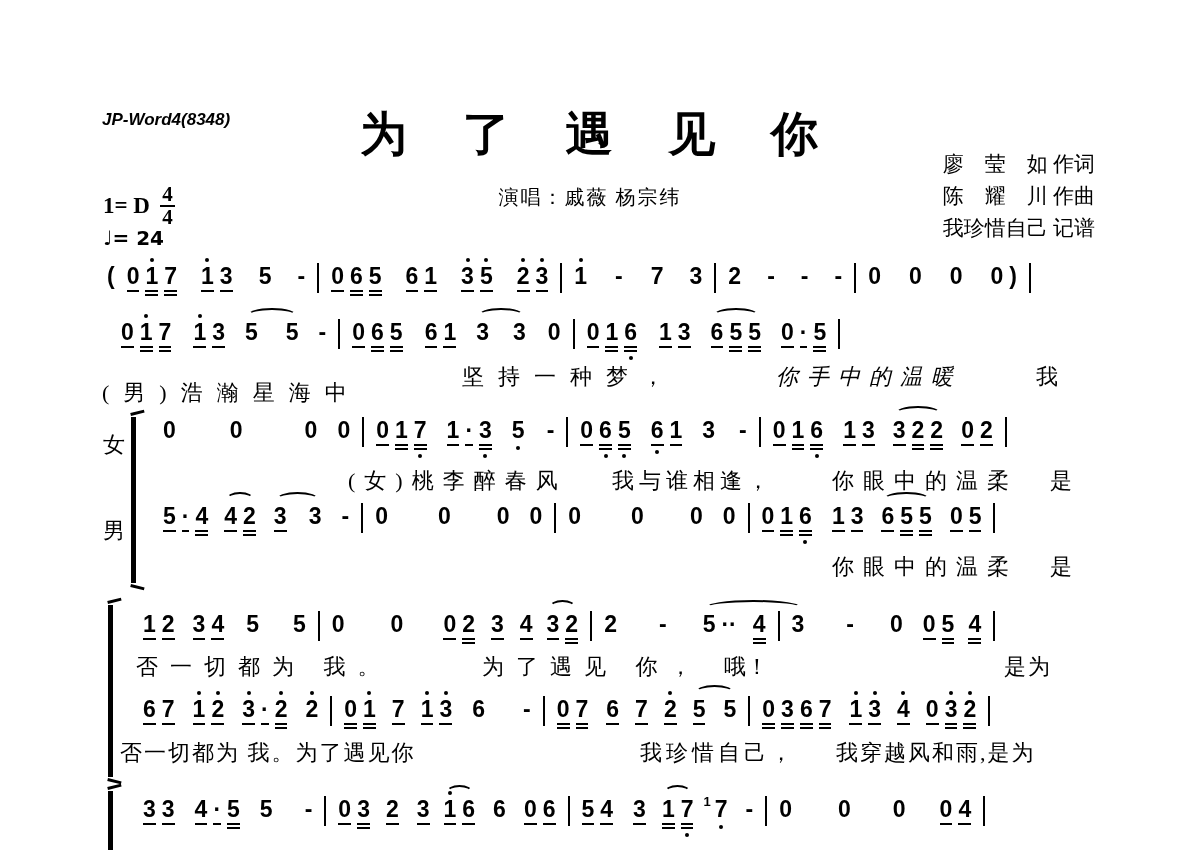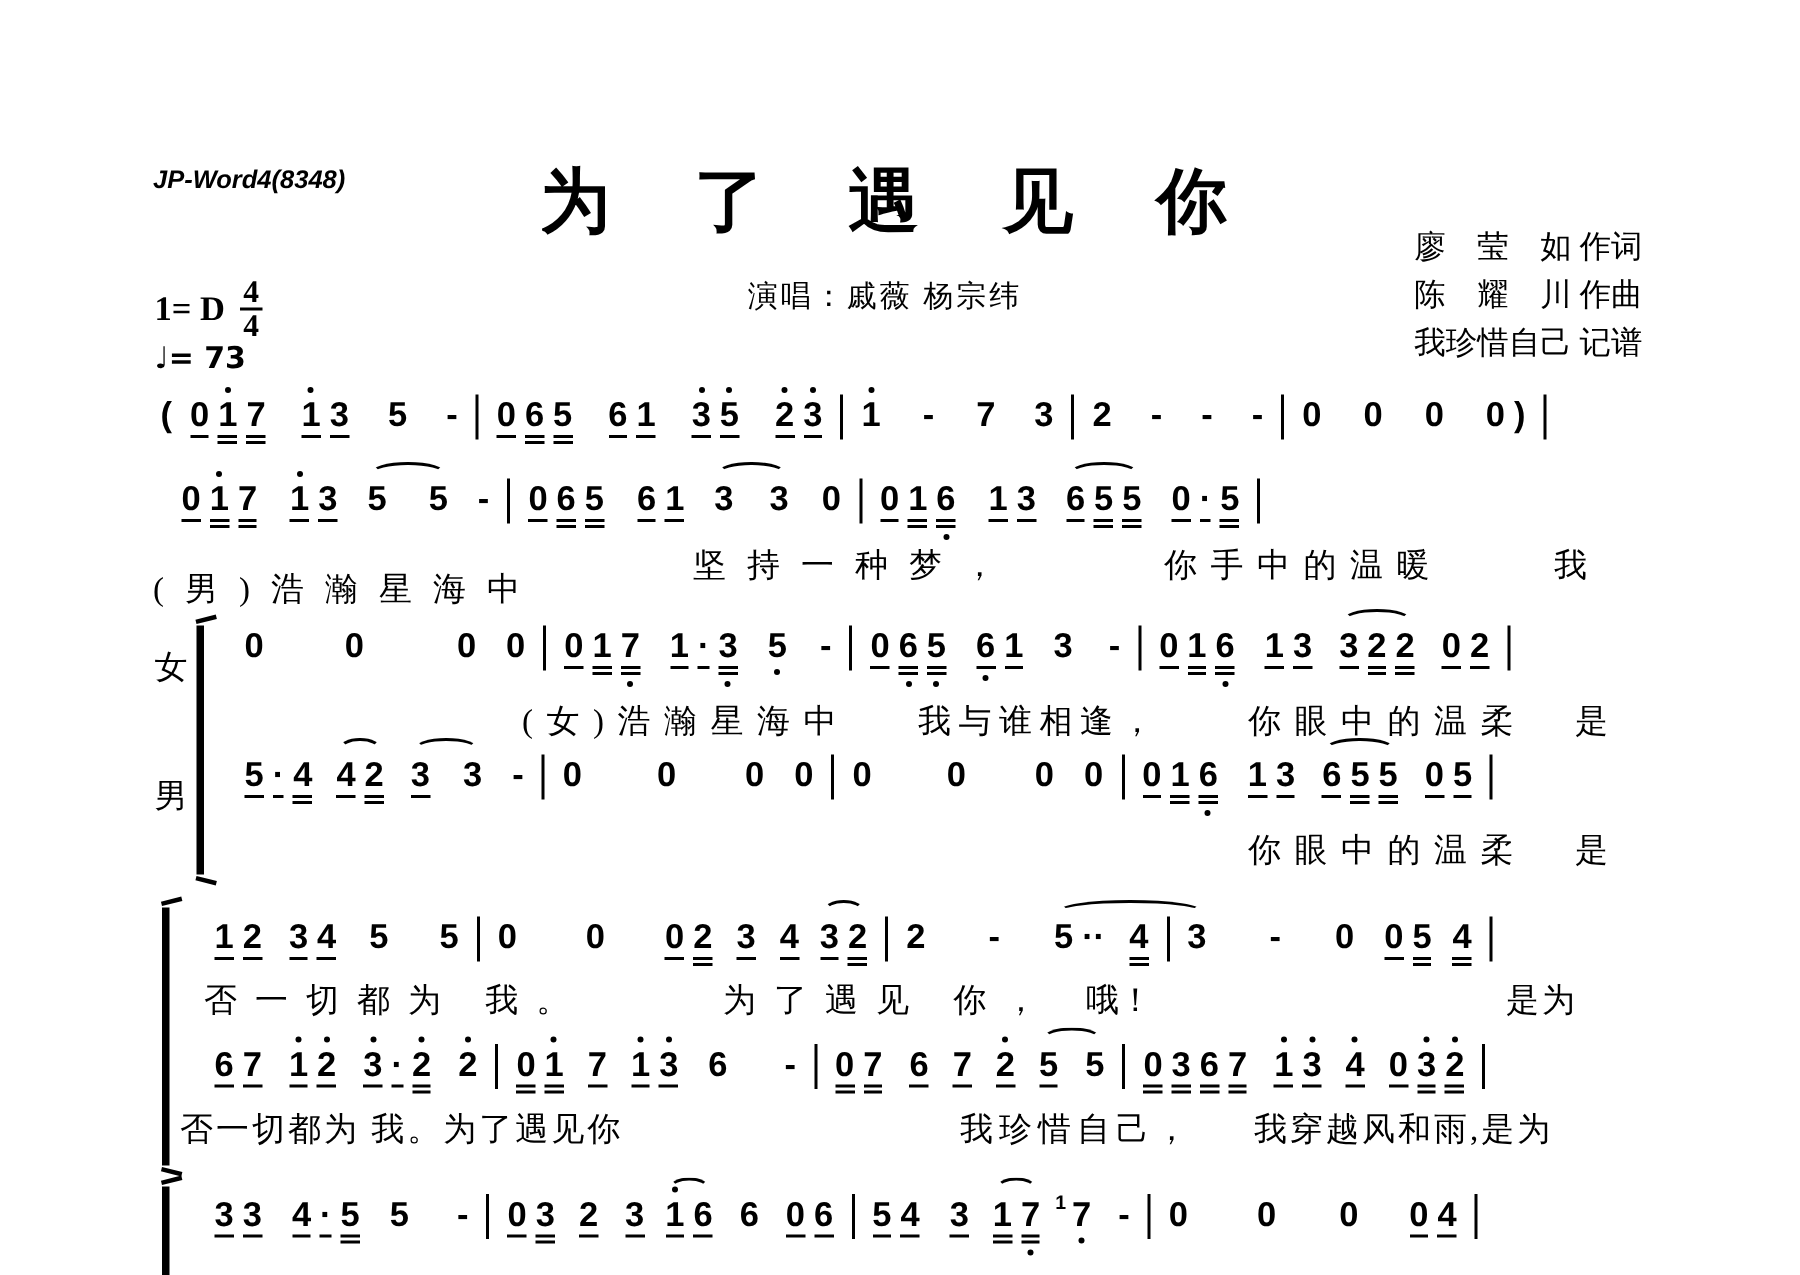--- a/index.html
+++ b/index.html
@@ -55,21 +55,21 @@
 我珍惜自己 记谱</div>
 
 <div class="keyrow">
   <span>1= D</span>
   <span class="frac">
     <span>4</span>
     <span class="fbar"></span>
     <span>4</span>
   </span>
 </div>
-<div class="temporow">♩= 73</div>
+<div class="temporow">♩= 24</div>
 
 <div id="score">
     <div class="system" style="top: 256px;">
       <div class="notes" style="padding-left: 4px;">
         <span class="nt">
           <span class="hd"></span>
           <span class="dg">(</span>
           <span class="bm"></span>
         </span>
         <span class="gap" style="width: 6px;"></span>
@@ -497,21 +497,21 @@
           <span class="dg">5</span>
           <span class="bm">
             <span class="ln"></span>
             <span class="ln"></span>
           </span>
         </span>
         <span class="bar"></span>
       </div>
       <span class="lyr" style="left: 2px; top: 50px; letter-spacing: 14px; margin-top: 16px;">(男)浩瀚星海中</span>
       <span class="lyr" style="left: 362px; top: 50px; letter-spacing: 14px;">坚持一种梦，</span>
-      <span class="lyr" style="left: 676px; top: 50px; letter-spacing: 9px;">你手中的温暖</span>
+      <span class="lyr" style="left: 676px; top: 50px; letter-spacing: 9px; font-style: italic;">你手中的温暖</span>
       <span class="lyr" style="left: 936px; top: 50px; letter-spacing: 0px;">我</span>
     </div>
     <div class="system" style="top: 410px;">
       <div class="notes" style="padding-left: 60px;">
         <span class="nt">
           <span class="hd"></span>
           <span class="dg">0</span>
           <span class="bm"></span>
         </span>
         <span class="gap" style="width: 48px;"></span>
@@ -738,21 +738,21 @@
         </span>
         <span class="nt">
           <span class="hd"></span>
           <span class="dg">2</span>
           <span class="bm">
             <span class="ln"></span>
           </span>
         </span>
         <span class="bar"></span>
       </div>
-      <span class="lyr" style="left: 248px; top: 56px; letter-spacing: 9px;">(女)浩瀚星海中</span>
+      <span class="lyr" style="left: 248px; top: 56px; letter-spacing: 9px;">(女)桃李醉春风</span>
       <span class="lyr" style="left: 512px; top: 56px; letter-spacing: 5px;">我与谁相逢，</span>
       <span class="lyr" style="left: 732px; top: 56px; letter-spacing: 9px;">你眼中的温柔</span>
       <span class="lyr" style="left: 950px; top: 56px; letter-spacing: 0px;">是</span>
     </div>
     <div class="system" style="top: 496px;">
       <div class="notes" style="padding-left: 60px;">
         <span class="nt">
           <span class="hd"></span>
           <span class="dg">5</span>
           <span class="bm">

